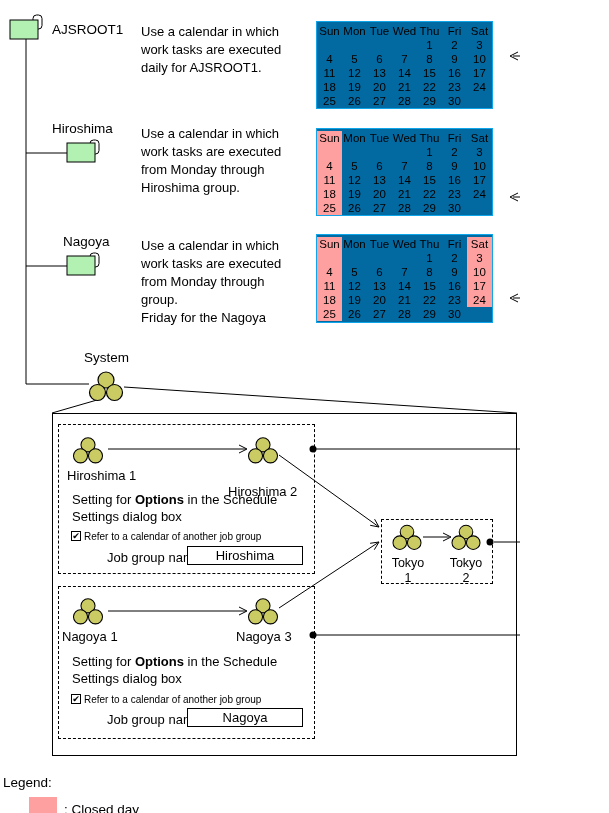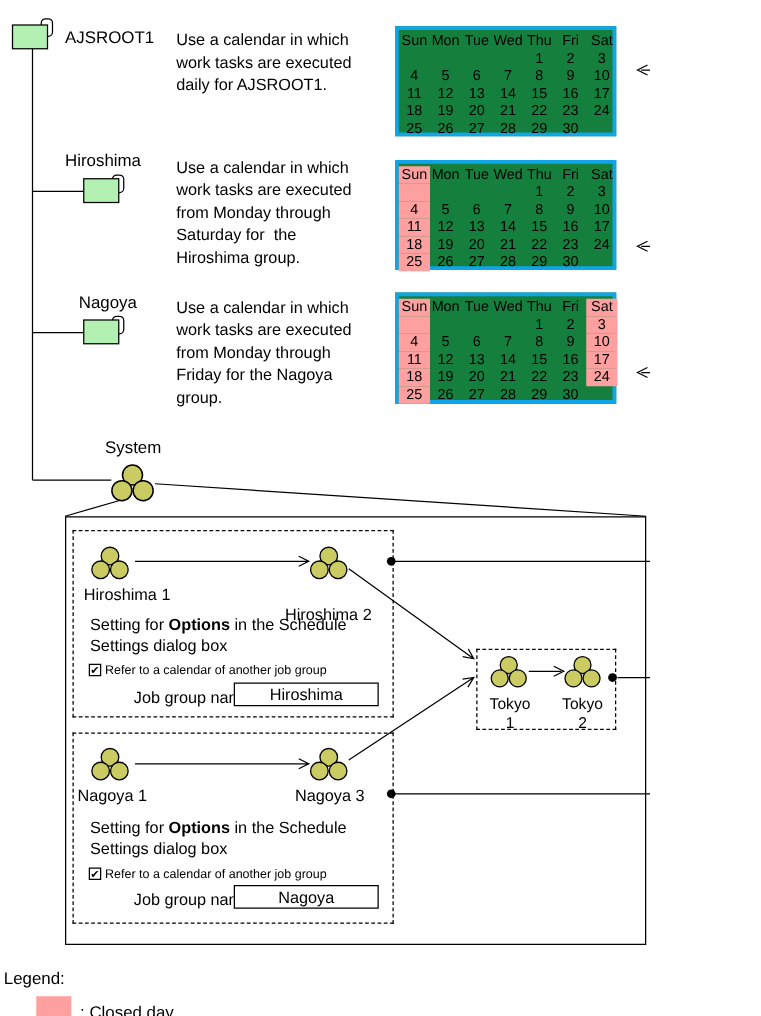--- a/index.html
+++ b/index.html
@@ -13,21 +13,21 @@
     font-family:"Liberation Sans",sans-serif;color:#000;margin-top:11px;
   }
   .abs{position:absolute;}
   .t13{font-size:13px;line-height:17px;white-space:pre;}
   .t135{font-size:13.5px;line-height:17px;white-space:pre;}
   .t11{font-size:10px;line-height:13px;white-space:pre;}
   .desc{font-size:13px;line-height:18px;white-space:pre;}
   .lbl{font-size:13.5px;white-space:pre;}
 
   
-  .cal{position:absolute;left:316px;width:177px;height:88px;border:3px solid #0ea5e9;background:#15803d;box-sizing:border-box;z-index:2;}
+  .cal{position:absolute;left:316px;width:177px;height:88px;border:1px solid #0ea5e9;background:#0369a1;box-sizing:border-box;z-index:2;}
   .cal-grid{display:grid;grid-template-columns:repeat(7,25px);grid-auto-rows:14px;padding-top:2px;}
   .cal-cell{text-align:center;font-size:11.5px;line-height:14px;font-family:"Liberation Sans",sans-serif;}
   .cal-cell.closed{background:var(--closed);}
 
   
   .solid-box{position:absolute;border:1px solid #000;box-sizing:border-box;z-index:1;background:transparent;}
   .dashed-box{position:absolute;border:1px dashed #000;box-sizing:border-box;z-index:1;background:transparent;}
 
   .checkbox-row{display:flex;align-items:flex-start;z-index:3;}
   .cb{width:10px;height:10px;border:1px solid #000;box-sizing:border-box;font-size:9px;line-height:8px;text-align:center;margin-top:1px;margin-right:3px;background:#fff;}
@@ -44,24 +44,24 @@
 </style>
 </head>
 <body>
 
 <div class="canvas">
 
   <div class="abs lbl txtz" style="left:52px;top:11px;">AJSROOT1</div>
   <div class="abs desc txtz" style="left:141px;top:12px;"><div>Use a calendar in which</div><div>work tasks are executed</div><div>daily for AJSROOT1.</div></div>
 
   <div class="abs lbl txtz" style="left:52px;top:110px;">Hiroshima</div>
-  <div class="abs desc txtz" style="left:141px;top:114px;"><div>Use a calendar in which</div><div>work tasks are executed</div><div>from Monday through</div><div>Saturday for  the</div><div>Hiroshima group.</div></div>
+  <div class="abs desc txtz" style="left:141px;top:114px;"><div>Use a calendar in which</div><div>work tasks are executed</div><div>from Monday through</div><div>Hiroshima group.</div></div>
 
   <div class="abs lbl txtz" style="left:63px;top:223px;">Nagoya</div>
-  <div class="abs desc txtz" style="left:141px;top:226px;"><div>Use a calendar in which</div><div>work tasks are executed</div><div>from Monday through</div><div>Friday for the Nagoya</div><div>group.</div></div>
+  <div class="abs desc txtz" style="left:141px;top:226px;"><div>Use a calendar in which</div><div>work tasks are executed</div><div>from Monday through</div><div>group.</div><div>Friday for the Nagoya</div></div>
 
   <div class="abs lbl txtz" style="left:84px;top:339px;">System</div>
 
   <div class="cal" style="top:10px;">
     <div class="cal-grid">
         <div class="cal-cell">Sun</div>
         <div class="cal-cell">Mon</div>
         <div class="cal-cell">Tue</div>
         <div class="cal-cell">Wed</div>
         <div class="cal-cell">Thu</div>

